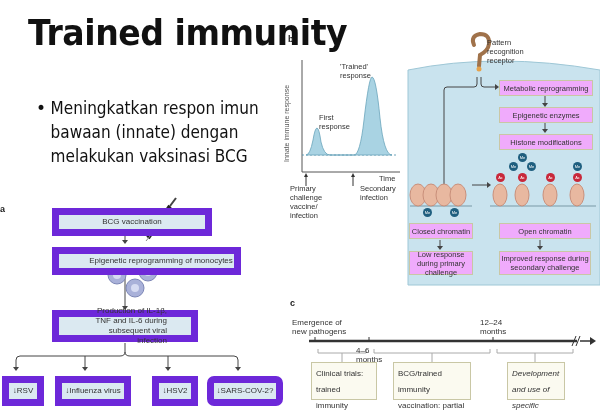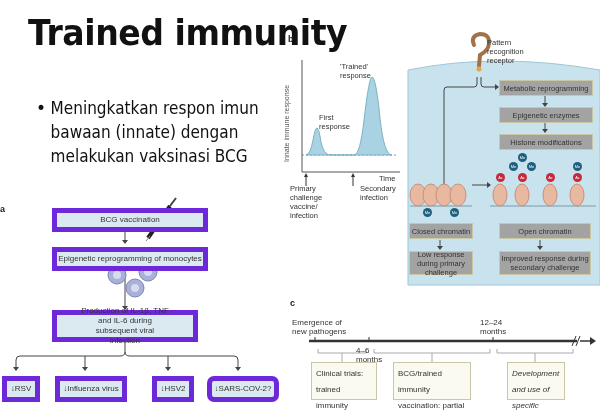--- a/index.html
+++ b/index.html
@@ -3,22 +3,22 @@
 <meta charset="utf-8">
 <style>
   html, body { margin:0; padding:0; }
   body { width:600px; height:413px; background:#ffffff; position:relative; overflow:hidden; font-family:"Liberation Sans", sans-serif; }
   .abs { position:absolute; }
   .title { left:28px; top:12px; font-size:36px; font-weight:bold; color:#111; letter-spacing:-0.5px; white-space:nowrap; font-family:"DejaVu Sans", sans-serif; transform:scaleX(0.92); transform-origin:left top; }
   .bullet { left:38px; top:96px; width:250px; font-size:17px; color:#111; line-height:24px; font-family:"DejaVu Sans", sans-serif; }
   .bullet-dot { position:absolute; left:-2px; top:0; }
   .bullet-text { display:block; padding-left:14px; transform:scaleX(0.9); transform-origin:left top; width:280px; }
   .panel-label { font-size:9px; font-weight:bold; color:#222; }
-  .box-a { background:#dbe9f1; border:5px solid #6d28d9; font-size:8px; color:#333; text-align:center; display:flex; align-items:center; justify-content:center; line-height:10px; }
-  .box-b { background:#a3a3a3; border:1px solid #c9c7a5; font-size:7.5px; color:#333; text-align:center; display:flex; align-items:center; justify-content:center; line-height:9px; }
+  .box-a { background:#dbe9f1; border:7px solid #6d28d9; font-size:8px; color:#333; text-align:right; display:flex; align-items:center; justify-content:center; line-height:10px; }
+  .box-b { background:#f0abfc; border:1px solid #c9c7a5; font-size:7.5px; color:#333; text-align:center; display:flex; align-items:center; justify-content:center; line-height:9px; }
   .box-c { background:#fbfaf0; border:1px solid #c9c7a5; font-size:8px; color:#333; padding:3px 4px; line-height:16px; box-sizing:border-box; }
   .small { font-size:7.5px; color:#333; line-height:9px; }
   svg { position:absolute; left:0; top:0; }
 </style>
 </head>
 <body>
 
 <div class="abs title">Trained immunity</div>
 <div class="abs bullet">
   <span class="bullet-dot">•</span>
@@ -108,21 +108,21 @@
 
   <g>
     <ellipse cx="500" cy="195" rx="7" ry="11" fill="#e8b8a0" stroke="#c98f7a"></ellipse>
     <ellipse cx="522" cy="195" rx="7" ry="11" fill="#e8b8a0" stroke="#c98f7a"></ellipse>
     <ellipse cx="550" cy="195" rx="7" ry="11" fill="#e8b8a0" stroke="#c98f7a"></ellipse>
     <ellipse cx="577" cy="195" rx="7" ry="11" fill="#e8b8a0" stroke="#c98f7a"></ellipse>
   </g>
 </svg>
 
 <div class="abs box-a" style="left:52px;top:208px;width:146px;height:14px;">BCG vaccination</div>
-<div class="abs box-a" style="left:52px;top:247px;width:146px;height:14px;">Epigenetic reprogramming of monocytes</div>
+<div class="abs box-a" style="left:52px;top:247px;width:146px;height:14px;padding-left:29px;">Epigenetic reprogramming of monocytes</div>
 <div class="abs box-a" style="left:52px;top:310px;width:146px;height:32px;padding:0 24px;box-sizing:border-box;">Production of IL-1β, TNF and IL-6 during subsequent viral infection</div>
 
 <div class="abs box-a" style="left:2px;top:376px;width:28px;height:16px;">↓RSV</div>
 <div class="abs box-a" style="left:55px;top:376px;width:62px;height:16px;">↓Influenza virus</div>
 <div class="abs box-a" style="left:152px;top:376px;width:32px;height:16px;">↓HSV2</div>
 <div class="abs box-a" style="left:207px;top:376px;width:62px;height:16px;border-radius:7px;">↓SARS-COV-2?</div>
 
 <div class="abs panel-label" style="left:288px;top:34px;">b</div>
 <div class="abs small" style="left:282px;top:162px;width:110px;transform:rotate(-90deg);transform-origin:left top;font-size:7px;color:#555;">Innate immune response</div>
 <div class="abs small" style="left:379px;top:174px;">Time</div>

